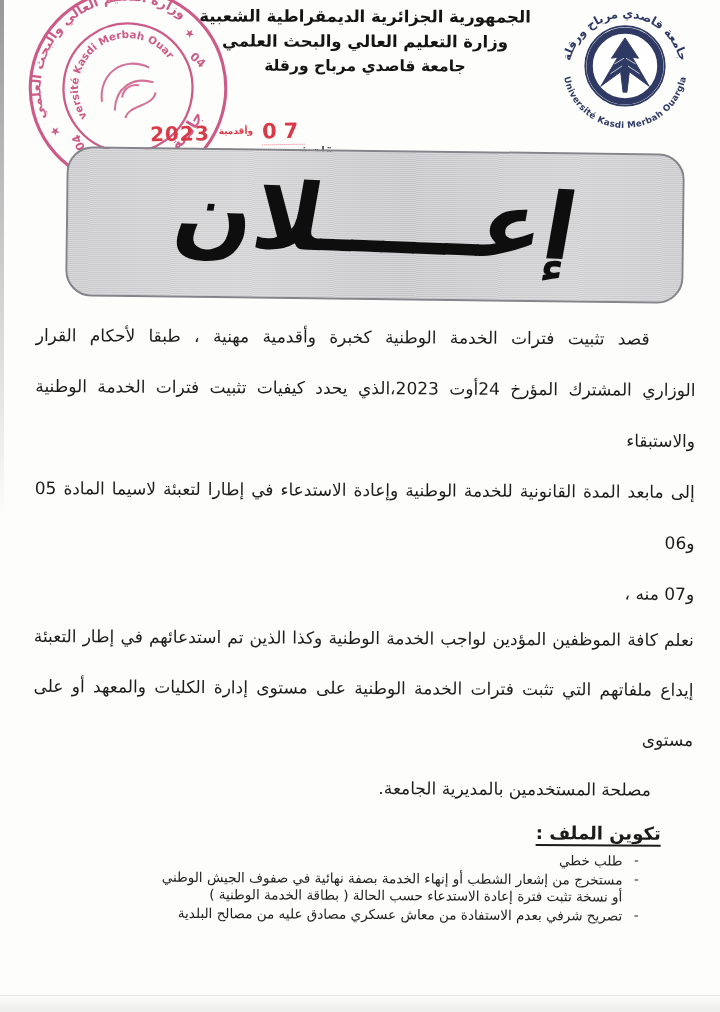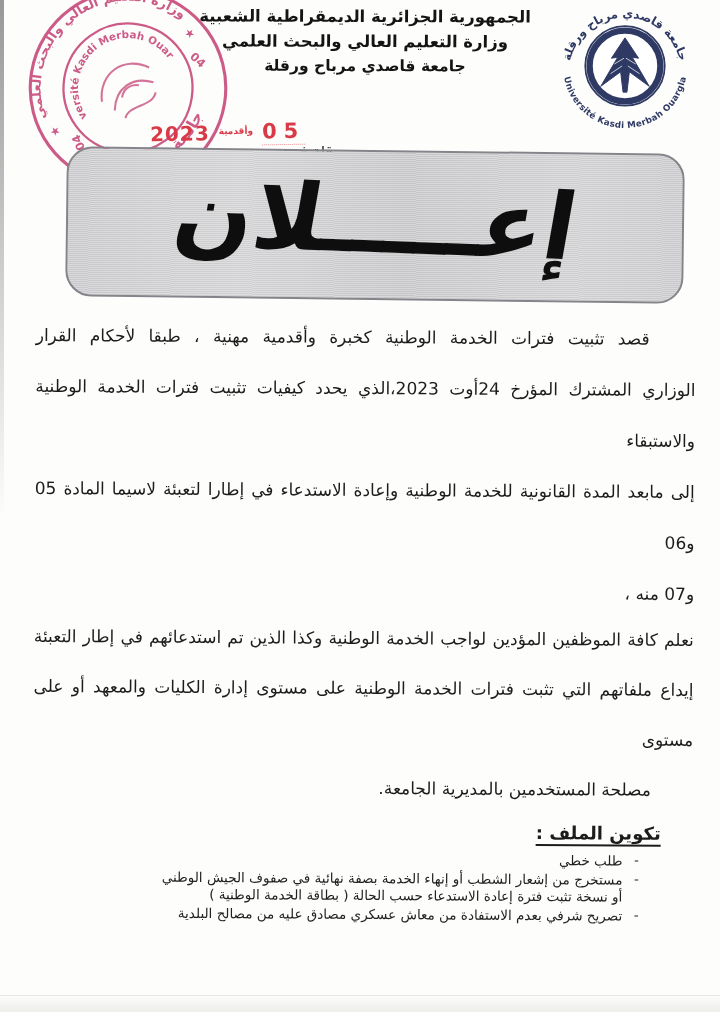--- a/index.html
+++ b/index.html
@@ -133,21 +133,21 @@
         <path d="M 81,122 C 91,113 109,129 119,119"></path>
         <path d="M 90,104 C 96,98 104,98 110,104"></path>
       </g>
     </svg>
   </div>
 
   <div class="dateline-label">ورقلة في:</div>
   <div class="date-row" style="color:#d93a47;">
     <span class="year">2023</span>
     <span class="month">وأقدمية</span>
-    <span class="day">05</span>
+    <span class="day">07</span>
   </div>
 
   <div class="ann-box">
     <div class="ann-title">إعـــــلان</div>
   </div>
 
   <div class="content">
     <div class="para p1">
       <div class="line j indent">قصد تثبيت فترات الخدمة الوطنية كخبرة وأقدمية مهنية ، طبقا لأحكام القرار</div>
       <div class="line j">الوزاري المشترك المؤرخ 24أوت 2023،الذي يحدد كيفيات تثبيت فترات الخدمة الوطنية والاستبقاء</div>

